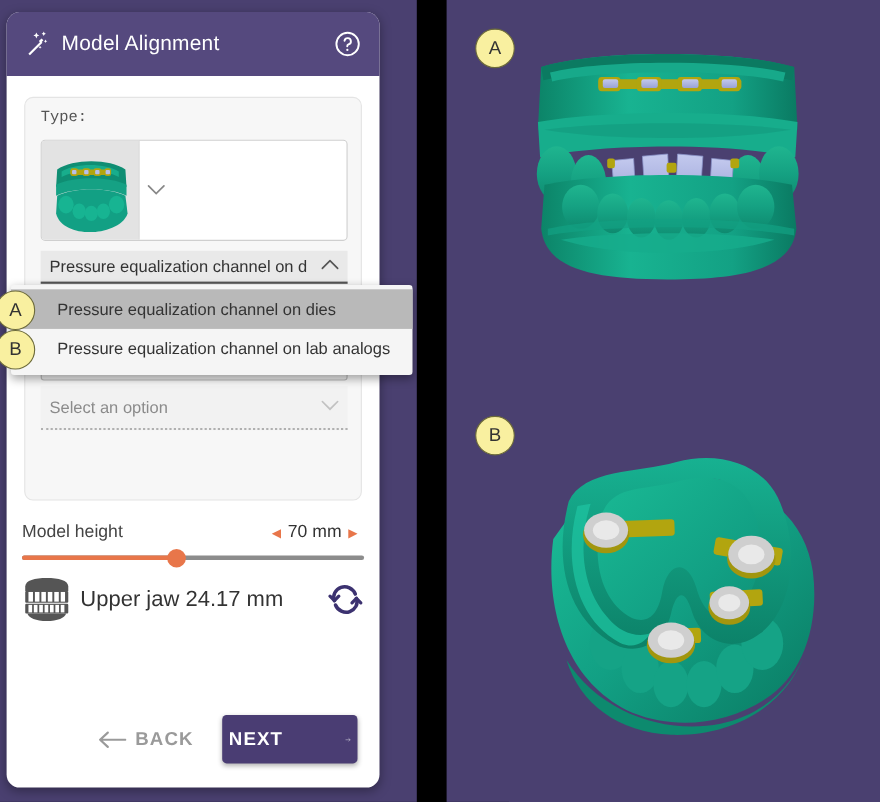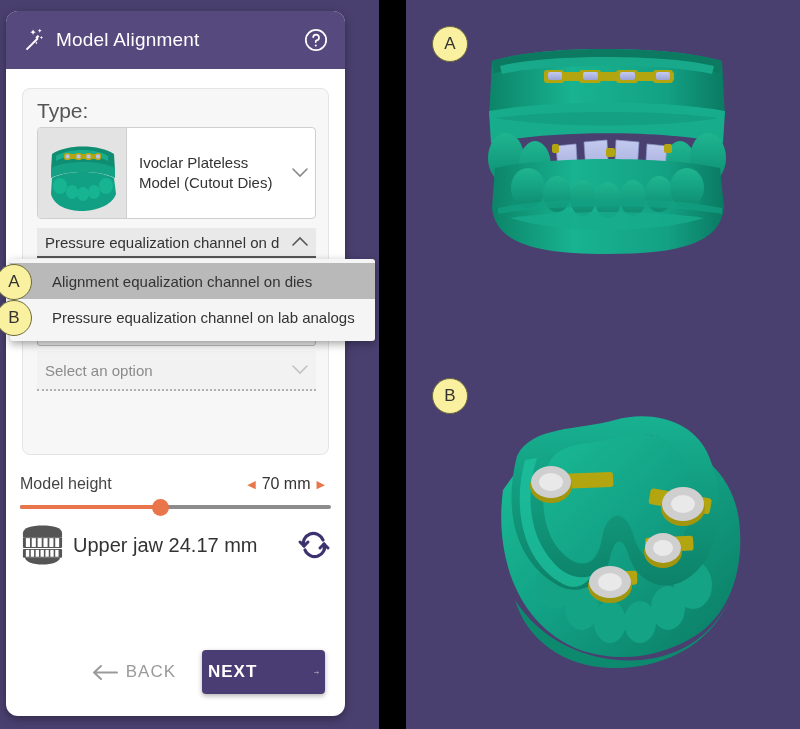--- a/index.html
+++ b/index.html
@@ -16,21 +16,21 @@
         border-radius:12px;box-shadow:0 3px 10px rgba(0,0,0,.35);overflow:visible;}
   .card-header{position:absolute;left:0;top:0;width:339px;height:58px;background:#55497e;
         border-radius:12px 12px 0 0;display:flex;align-items:center;padding:0 16px;box-sizing:border-box;}
   .wand{width:26px;height:26px;flex:0 0 26px;margin-right:8px;}
   .header-title{color:#fff;font-size:19px;letter-spacing:.2px;flex:1;}
   .help-icon{width:26px;height:26px;flex:0 0 26px;cursor:pointer;}
 
   
   .inner-panel{position:absolute;left:16px;top:77px;width:307px;height:367px;background:#f7f7f7;
         border:1px solid #e4e4e4;border-radius:8px;box-sizing:border-box;}
-  .field-label{position:absolute;left:14px;top:10px;font-size:21px;color:#555;}
+  .field-label{position:absolute;left:14px;top:10px;font-size:14px;color:#555;font-family:Liberation Mono, monospace;}
 
   .type-select{position:absolute;left:14px;top:38px;width:279px;height:92px;background:#fff;
         border:1px solid #cfcfcf;border-radius:4px;box-sizing:border-box;display:flex;align-items:stretch;cursor:pointer;}
   .type-thumb{width:88px;background:#e3e3e3;border-right:1px solid #cfcfcf;position:relative;overflow:hidden;
         border-radius:3px 0 0 3px;}
   .type-text{flex:1;display:flex;align-items:center;padding:0 6px 0 12px;font-size:15px;color:#333;line-height:1.35;}
   .type-caret{width:30px;display:flex;align-items:center;justify-content:center;}
 
   .combo-open{position:absolute;left:14px;top:139px;width:279px;height:30px;background:#e9e9e9;
         border-bottom:2px solid #555;box-sizing:border-box;display:flex;align-items:center;padding:0 8px;cursor:pointer;}
@@ -62,21 +62,21 @@
   .thumb{position:absolute;left:131px;top:-1px;width:17px;height:17px;border-radius:50%;background:#e8764a;}
 
   
   .jaw-row{position:absolute;left:14px;top:514px;width:311px;display:flex;align-items:center;}
   .jaw-icon{width:45px;height:40px;flex:0 0 45px;margin-right:8px;}
   .jaw-text{flex:1;font-size:20px;color:#333;line-height:1.4;}
   .sync-icon{width:34px;height:34px;flex:0 0 34px;cursor:pointer;}
 
   
   .footer{position:absolute;left:0;bottom:22px;width:339px;display:flex;align-items:center;justify-content:flex-end;padding-right:20px;box-sizing:border-box;}
-  .back-btn{display:flex;align-items:center;color:#9a9a9a;font-size:17px;font-weight:normal;letter-spacing:1px;cursor:pointer;margin-right:26px;}
+  .back-btn{display:flex;align-items:center;color:#9a9a9a;font-size:17px;font-weight:bold;letter-spacing:1px;cursor:pointer;margin-right:26px;}
   .back-btn svg{margin-right:8px;}
   .next-btn{display:flex;align-items:center;justify-content:center;background:#4a3d73;color:#fff;font-size:17px;
         font-weight:bold;letter-spacing:1px;border:none;border-radius:4px;width:123px;height:44px;cursor:pointer;
         box-shadow:0 2px 5px rgba(0,0,0,.3);font-family:"Liberation Sans",sans-serif;gap:48px;}
   .next-btn svg{margin-left:9px;}
 
   
   .view-badge{position:absolute;width:34px;height:34px;border-radius:50%;background:#f9f0a0;border:1.5px solid #6c6a3a;
         display:flex;align-items:center;justify-content:center;font-size:17px;color:#333;}
   .model-svg{position:absolute;}
@@ -272,21 +272,20 @@
             <path d="M14 50 C30 42 60 42 76 50 L78 66 C74 78 56 83 44 83 C30 83 16 78 13 66 Z" fill="#12a084"></path>
             <g fill="#17b492">
               <ellipse cx="22" cy="58" rx="7" ry="8"></ellipse>
                 <ellipse cx="68" cy="58" rx="7" ry="8"></ellipse>
               <ellipse cx="34" cy="64" rx="6" ry="7"></ellipse>
                 <ellipse cx="45" cy="66" rx="6" ry="7"></ellipse>
                 <ellipse cx="56" cy="64" rx="6" ry="7"></ellipse>
             </g>
           </svg>
         </div>
-        <div class="type-text">Ivoclar Plateless Model (Cutout Dies)</div>
         <div class="type-caret">
           <svg width="16" height="10" viewBox="0 0 16 10">
               <path d="M1 1 L8 8 L15 1" fill="none" stroke="#888" stroke-width="1.6" stroke-linecap="round"></path>
             </svg>
         </div>
       </div>
 
       <div class="combo-open">
         <div class="txt">Pressure equalization channel on d</div>
         <div>
@@ -374,21 +373,21 @@
         </svg>
       </button>
     </div>
   </div>
 
   <div class="dropdown">
     <div class="dd-item selected">
       <div class="badge dd-badge">
         <span>A</span>
       </div>
-      <span>Alignment equalization channel on dies</span>
+      <span>Pressure equalization channel on dies</span>
     </div>
     <div class="dd-item">
       <div class="badge dd-badge">
         <span>B</span>
       </div>
       <span>Pressure equalization channel on lab analogs</span>
     </div>
   </div>
 
 </div>

